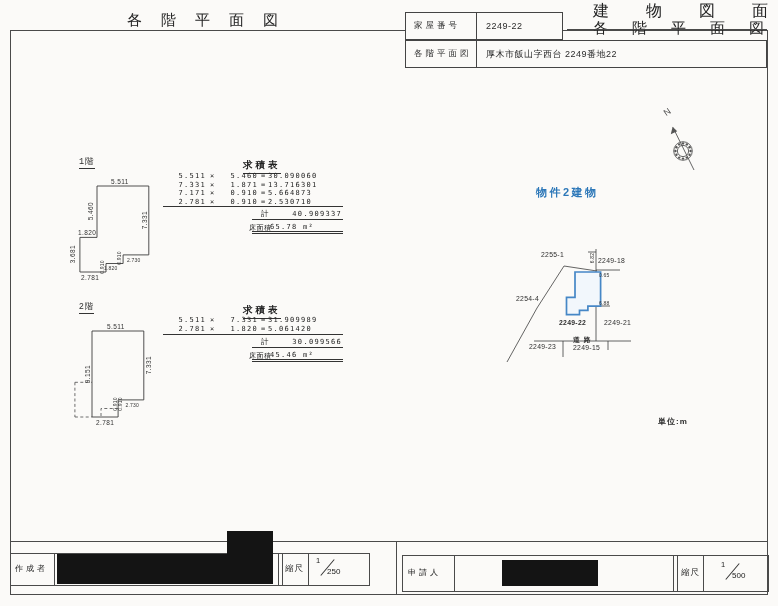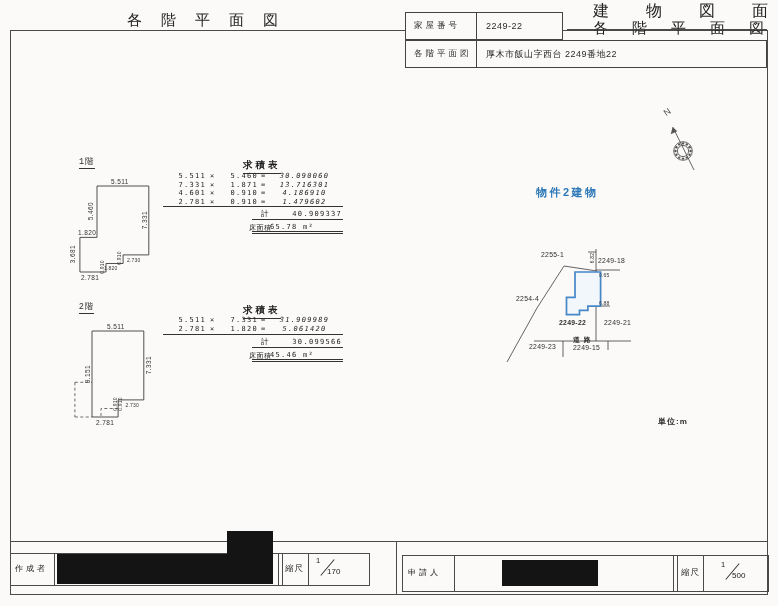--- a/index.html
+++ b/index.html
@@ -25,21 +25,21 @@
   
   .calc-title{position:absolute;font-size:9.5px;font-weight:bold;letter-spacing:3px;
               border-bottom:1px solid #333;padding-bottom:1px;color:#222;}
   .calc-rows{position:absolute;width:169px;}
   .calc-row{display:flex;font-family:"DejaVu Sans Mono",monospace;font-size:7px;
             letter-spacing:1.3px;line-height:8.6px;color:#222;}
   .c-a{width:34px;text-align:right;}
   .c-x{width:12px;text-align:center;letter-spacing:0;}
   .c-b{width:40px;text-align:right;}
   .c-eq{width:10px;text-align:center;letter-spacing:0;}
-  .c-res{width:73px;text-align:center;font-style:italic;}
+  .c-res{width:73px;text-align:left;}
   .rule{position:absolute;border-top:1px solid #333;height:0;}
   .calc-label{position:absolute;font-size:7.5px;letter-spacing:2px;color:#222;}
   .calc-val{position:absolute;font-family:"DejaVu Sans Mono",monospace;font-size:7px;
             letter-spacing:1.3px;text-align:right;color:#222;}
   
   .lot{position:absolute;font-size:6.8px;color:#2e2e2e;white-space:nowrap;letter-spacing:0.3px;}
   .lot.bold{font-weight:bold;}
   #property-label{left:536px;top:185px;font-size:11px;font-weight:bold;color:#2c77b8;
                   letter-spacing:2.5px;}
   #unit-note{left:658px;top:416px;font-size:8px;font-weight:bold;letter-spacing:1px;}
@@ -142,32 +142,32 @@
       <span class="c-res">30.090060</span>
   </div>
   <div class="calc-row">
     <span class="c-a">7.331</span>
       <span class="c-x">×</span>
       <span class="c-b">1.871</span>
       <span class="c-eq">=</span>
       <span class="c-res">13.716301</span>
   </div>
   <div class="calc-row">
-    <span class="c-a">4.601</span>
+    <span class="c-a">7.171</span>
       <span class="c-x">×</span>
       <span class="c-b">0.910</span>
       <span class="c-eq">=</span>
-      <span class="c-res">4.186910</span>
+      <span class="c-res">5.664873</span>
   </div>
   <div class="calc-row">
     <span class="c-a">2.781</span>
       <span class="c-x">×</span>
       <span class="c-b">0.910</span>
       <span class="c-eq">=</span>
-      <span class="c-res">1.479602</span>
+      <span class="c-res">2.530710</span>
   </div>
 </div>
 <div class="rule" style="left:163px;top:206px;width:180px;"></div>
 <div class="calc-label" style="left:261px;top:209px;">計</div>
 <div class="calc-val" style="left:250px;top:209.5px;width:92px;">40.909337</div>
 <div class="rule" style="left:252px;top:219px;width:91px;"></div>
 <div class="calc-label" style="left:249px;top:222.5px;font-size:7px;letter-spacing:0.5px;">床面積</div>
 <div class="calc-val" style="left:250px;top:222.5px;width:64px;">65.78 m²</div>
 <div class="rule" style="left:252px;top:231px;width:91px;"></div>
 <div class="rule" style="left:252px;top:233px;width:91px;"></div>
@@ -230,21 +230,21 @@
   <div class="vline" style="left:43px;top:0;height:31px;"></div>
   <div class="vline" style="left:267px;top:0;height:31px;"></div>
   <div class="vline" style="left:271px;top:0;height:31px;"></div>
   <div class="vline" style="left:297px;top:0;height:31px;"></div>
 </div>
 <div class="f-label" style="left:15px;top:563px;font-size:8px;">作成者</div>
 <div class="f-label" style="left:285px;top:563px;letter-spacing:1px;">縮尺</div>
 <div class="frac" style="left:313px;top:556px;">
   <span class="num">1</span>
   <span class="slash"></span>
-  <span class="den">170</span>
+  <span class="den">250</span>
 </div>
 
 <div class="redact" style="left:227px;top:531px;width:46px;height:53px;"></div>
 <div class="redact" style="left:57px;top:554px;width:216px;height:30px;"></div>
 
 <div class="f-table" style="left:402px;top:555px;width:365px;height:35px;">
   <div class="vline" style="left:51px;top:0;height:35px;"></div>
   <div class="vline" style="left:270px;top:0;height:35px;"></div>
   <div class="vline" style="left:274px;top:0;height:35px;"></div>
   <div class="vline" style="left:300px;top:0;height:35px;"></div>

